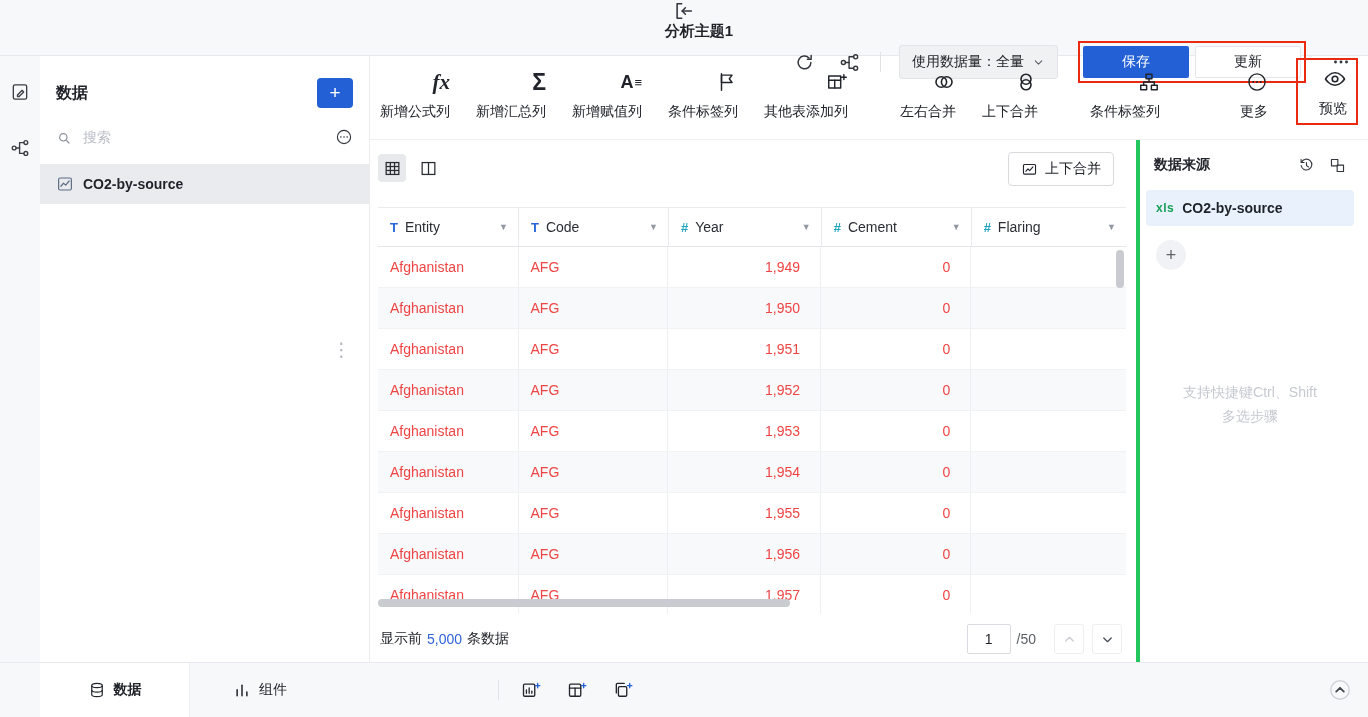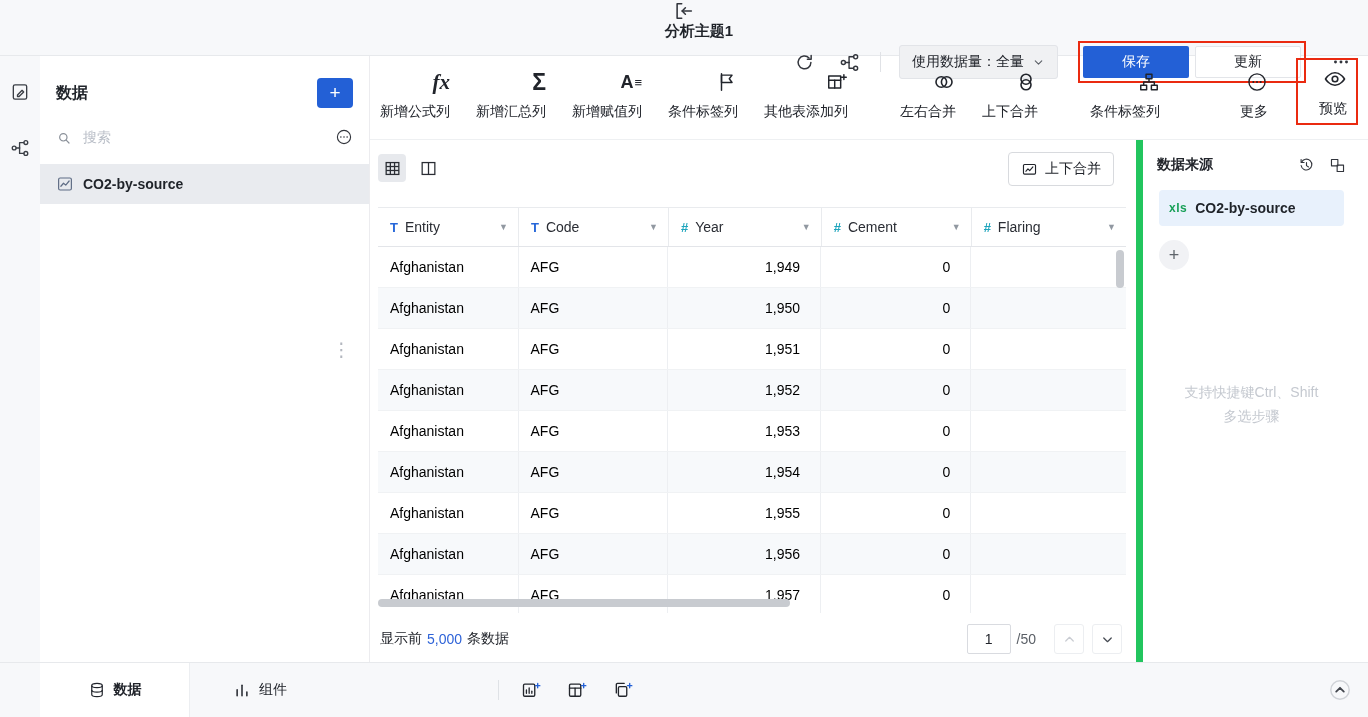--- a/index.html
+++ b/index.html
@@ -58,41 +58,41 @@
   .tablewrap{position:absolute;top:67px;left:8px;width:748px;height:405px;overflow:hidden;border-top:1px solid #e9ebee;}
   .thead{display:flex;height:38px;border-bottom:1px solid #e3e5e9;background:#fff;}
   .th{display:flex;align-items:center;gap:7px;padding-left:12px;box-sizing:border-box;border-right:1px solid #e9ebee;font-weight:500;color:#2a2d34;cursor:pointer;}
   .c0{width:155px;}.c1{width:165px;}.c2{width:168px;}.c3{width:165px;}.c4{width:170px;}
   .th.c4{border-right:none;}
   .ticon{font-weight:700;font-size:13px;}
   .t-blue{color:#2667d9;}.t-teal{color:#1fa5bd;}
   .caret{margin-left:auto;margin-right:10px;font-size:9px;color:#9198a1;}
   .trow{display:flex;height:41px;box-sizing:border-box;border-bottom:1px solid #f0f2f4;background:#fff;}
   .trow.alt{background:#f7f9fb;}
-  .td{box-sizing:border-box;border-right:1px solid #edeff2;padding-left:12px;display:flex;align-items:center;color:#000000;}
+  .td{box-sizing:border-box;border-right:1px solid #edeff2;padding-left:12px;display:flex;align-items:center;color:#ef4444;}
   .td.num{justify-content:flex-end;padding-right:20px;padding-left:0;}
   .td.c4{border-right:none;}
   .vscroll{position:absolute;right:2px;top:42px;width:8px;height:38px;border-radius:4px;background:#c8cbd0;cursor:pointer;}
   .hscroll{position:absolute;left:0;bottom:6px;width:412px;height:8px;border-radius:4px;background:#c8cbd0;cursor:pointer;}
 
   .mfooter{position:absolute;left:10px;right:14px;top:482px;height:34px;display:flex;align-items:center;}
   .mf-text{color:#21242b;}
   .mf-count{color:#2e63d8;margin:0 5px;}
   .mf-right{margin-left:auto;display:flex;align-items:center;}
   .page-input{width:44px;height:30px;border:1px solid #d9dbe0;border-radius:2px;text-align:center;font-size:14px;font-family:inherit;color:#21242b;box-sizing:border-box;background:#fff;outline:none;}
   .page-total{color:#5a5f66;margin:0 10px 0 6px;}
   .pg-btn{width:28px;height:28px;display:flex;align-items:center;justify-content:center;border:1px solid #eceef1;border-radius:3px;background:#fff;color:#474c54;cursor:pointer;margin-left:8px;}
   .pg-btn.disabled{color:#c9ccd2;}
 
   
-  .rightpanel{width:224px;border-left:7px solid #22c55e;position:relative;box-sizing:border-box;background:#fff;}
+  .rightpanel{width:224px;border-left:4px solid #22c55e;position:relative;box-sizing:border-box;background:#fff;}
   .rp-head{display:flex;align-items:center;padding:16px 14px 10px;}
   .rp-title{font-weight:600;color:#23262c;}
   .rp-icons{margin-left:auto;display:flex;gap:14px;color:#3c4046;}
-  .rp-item{margin:6px 16px 0;height:36px;background:#e8f1fc;border-radius:4px;display:flex;align-items:center;gap:8px;padding:0 10px;cursor:pointer;}
+  .rp-item{margin:6px 6px 0;height:36px;background:#e8f1fc;border-radius:4px;display:flex;align-items:center;gap:8px;padding:0 10px;cursor:pointer;}
   .xls-badge{color:#18a058;font-weight:700;font-size:12px;letter-spacing:.5px;}
   .rp-item-label{font-weight:600;color:#1f2329;}
   .rp-add{margin:14px 0 0 16px;width:30px;height:30px;border-radius:50%;background:#f1f2f5;color:#5f646b;display:flex;align-items:center;justify-content:center;font-size:18px;cursor:pointer;}
   .rp-hint{position:absolute;top:240px;left:0;right:0;text-align:center;color:#c5c9d0;line-height:24px;}
 
   
   .bottombar{position:absolute;left:0;top:662px;width:100%;height:55px;background:#f7f8fa;border-top:1px solid #e7e9ec;display:flex;align-items:center;box-sizing:border-box;padding-left:40px;}
   .bb-tab{height:100%;display:flex;align-items:center;justify-content:center;gap:8px;width:150px;color:#21242b;cursor:pointer;box-sizing:border-box;}
   .bb-tab.active{background:#fff;font-weight:700;border-right:1px solid #eceef1;}
   .bb-tab.inactive{width:140px;}

